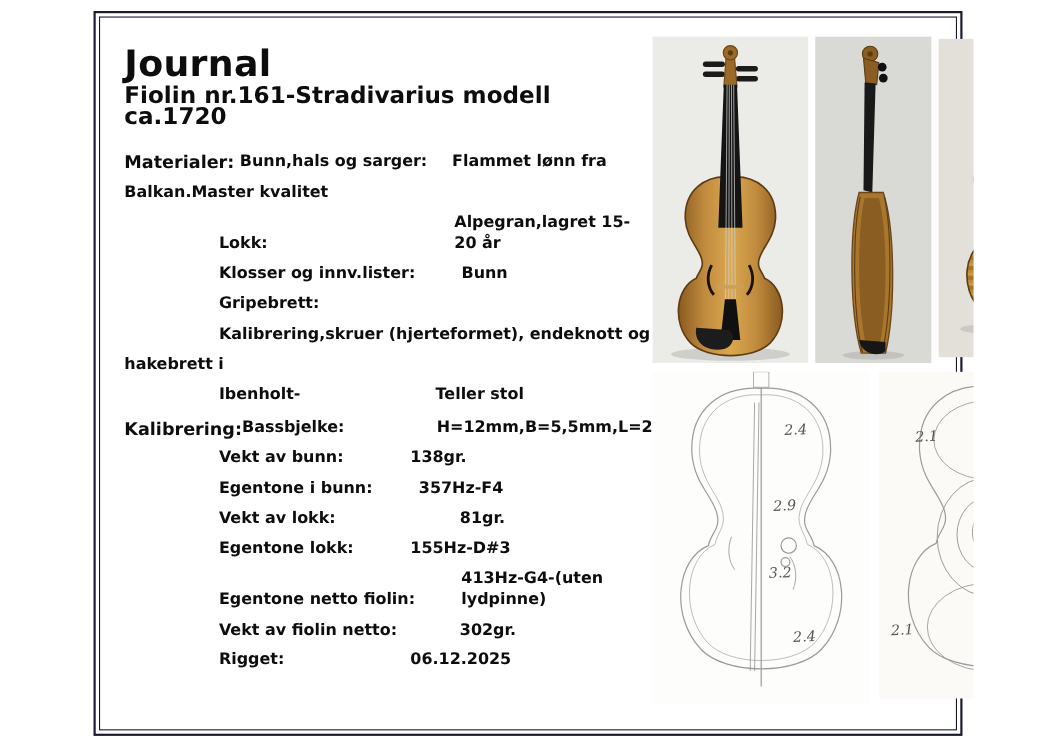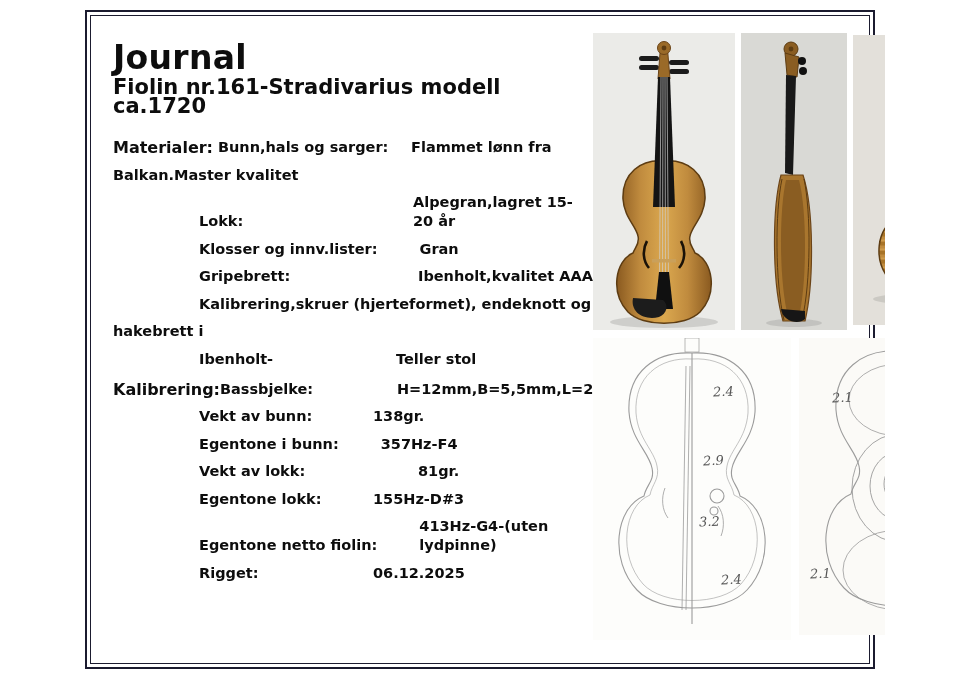--- a/index.html
+++ b/index.html
@@ -60,25 +60,24 @@
       <span>Flammet lønn fra</span>
     </div>
     <div class="row">Balkan.Master kvalitet</div>
 
     <div class="row indent">
       <span class="lab mw172">Lokk:</span>
       <span>Alpegran,lagret 15-20 år</span>
     </div>
     <div class="row indent">
       <span class="lab mw175">Klosser og innv.lister:</span>
-      <span>Gran</span>
+      <span>Bunn</span>
     </div>
     <div class="row indent">
       <span class="lab mw175">Gripebrett:</span>
-      <span>Ibenholt,kvalitet AAA</span>
     </div>
 
     <div class="row indent">Kalibrering,skruer (hjerteformet), endeknott og</div>
     <div class="row">hakebrett i</div>
     <div class="row indent">
       <span class="lab mw155">Ibenholt-</span>
       <span>Teller stol</span>
     </div>
 
     <div class="row" style="margin-top:11px">
@@ -99,20 +98,24 @@
       <span class="lab mw175">Vekt av lokk:</span>
       <span>81gr.</span>
     </div>
     <div class="row indent">
       <span class="lab mw130">Egentone lokk:</span>
       <span>155Hz-D#3</span>
     </div>
     <div class="row indent">
       <span class="lab mw165">Egentone netto fiolin:</span>
       <span>413Hz-G4-(uten lydpinne)</span>
+    </div>
+    <div class="row indent">
+      <span class="lab mw175">Vekt av fiolin netto:</span>
+      <span>302gr.</span>
     </div>
     <div class="row indent">
       <span class="lab mw130">Rigget:</span>
       <span>06.12.2025</span>
     </div>
 
   </div>
 
   <div class="photo" id="photo-front">
     <svg viewBox="0 0 142 297">

